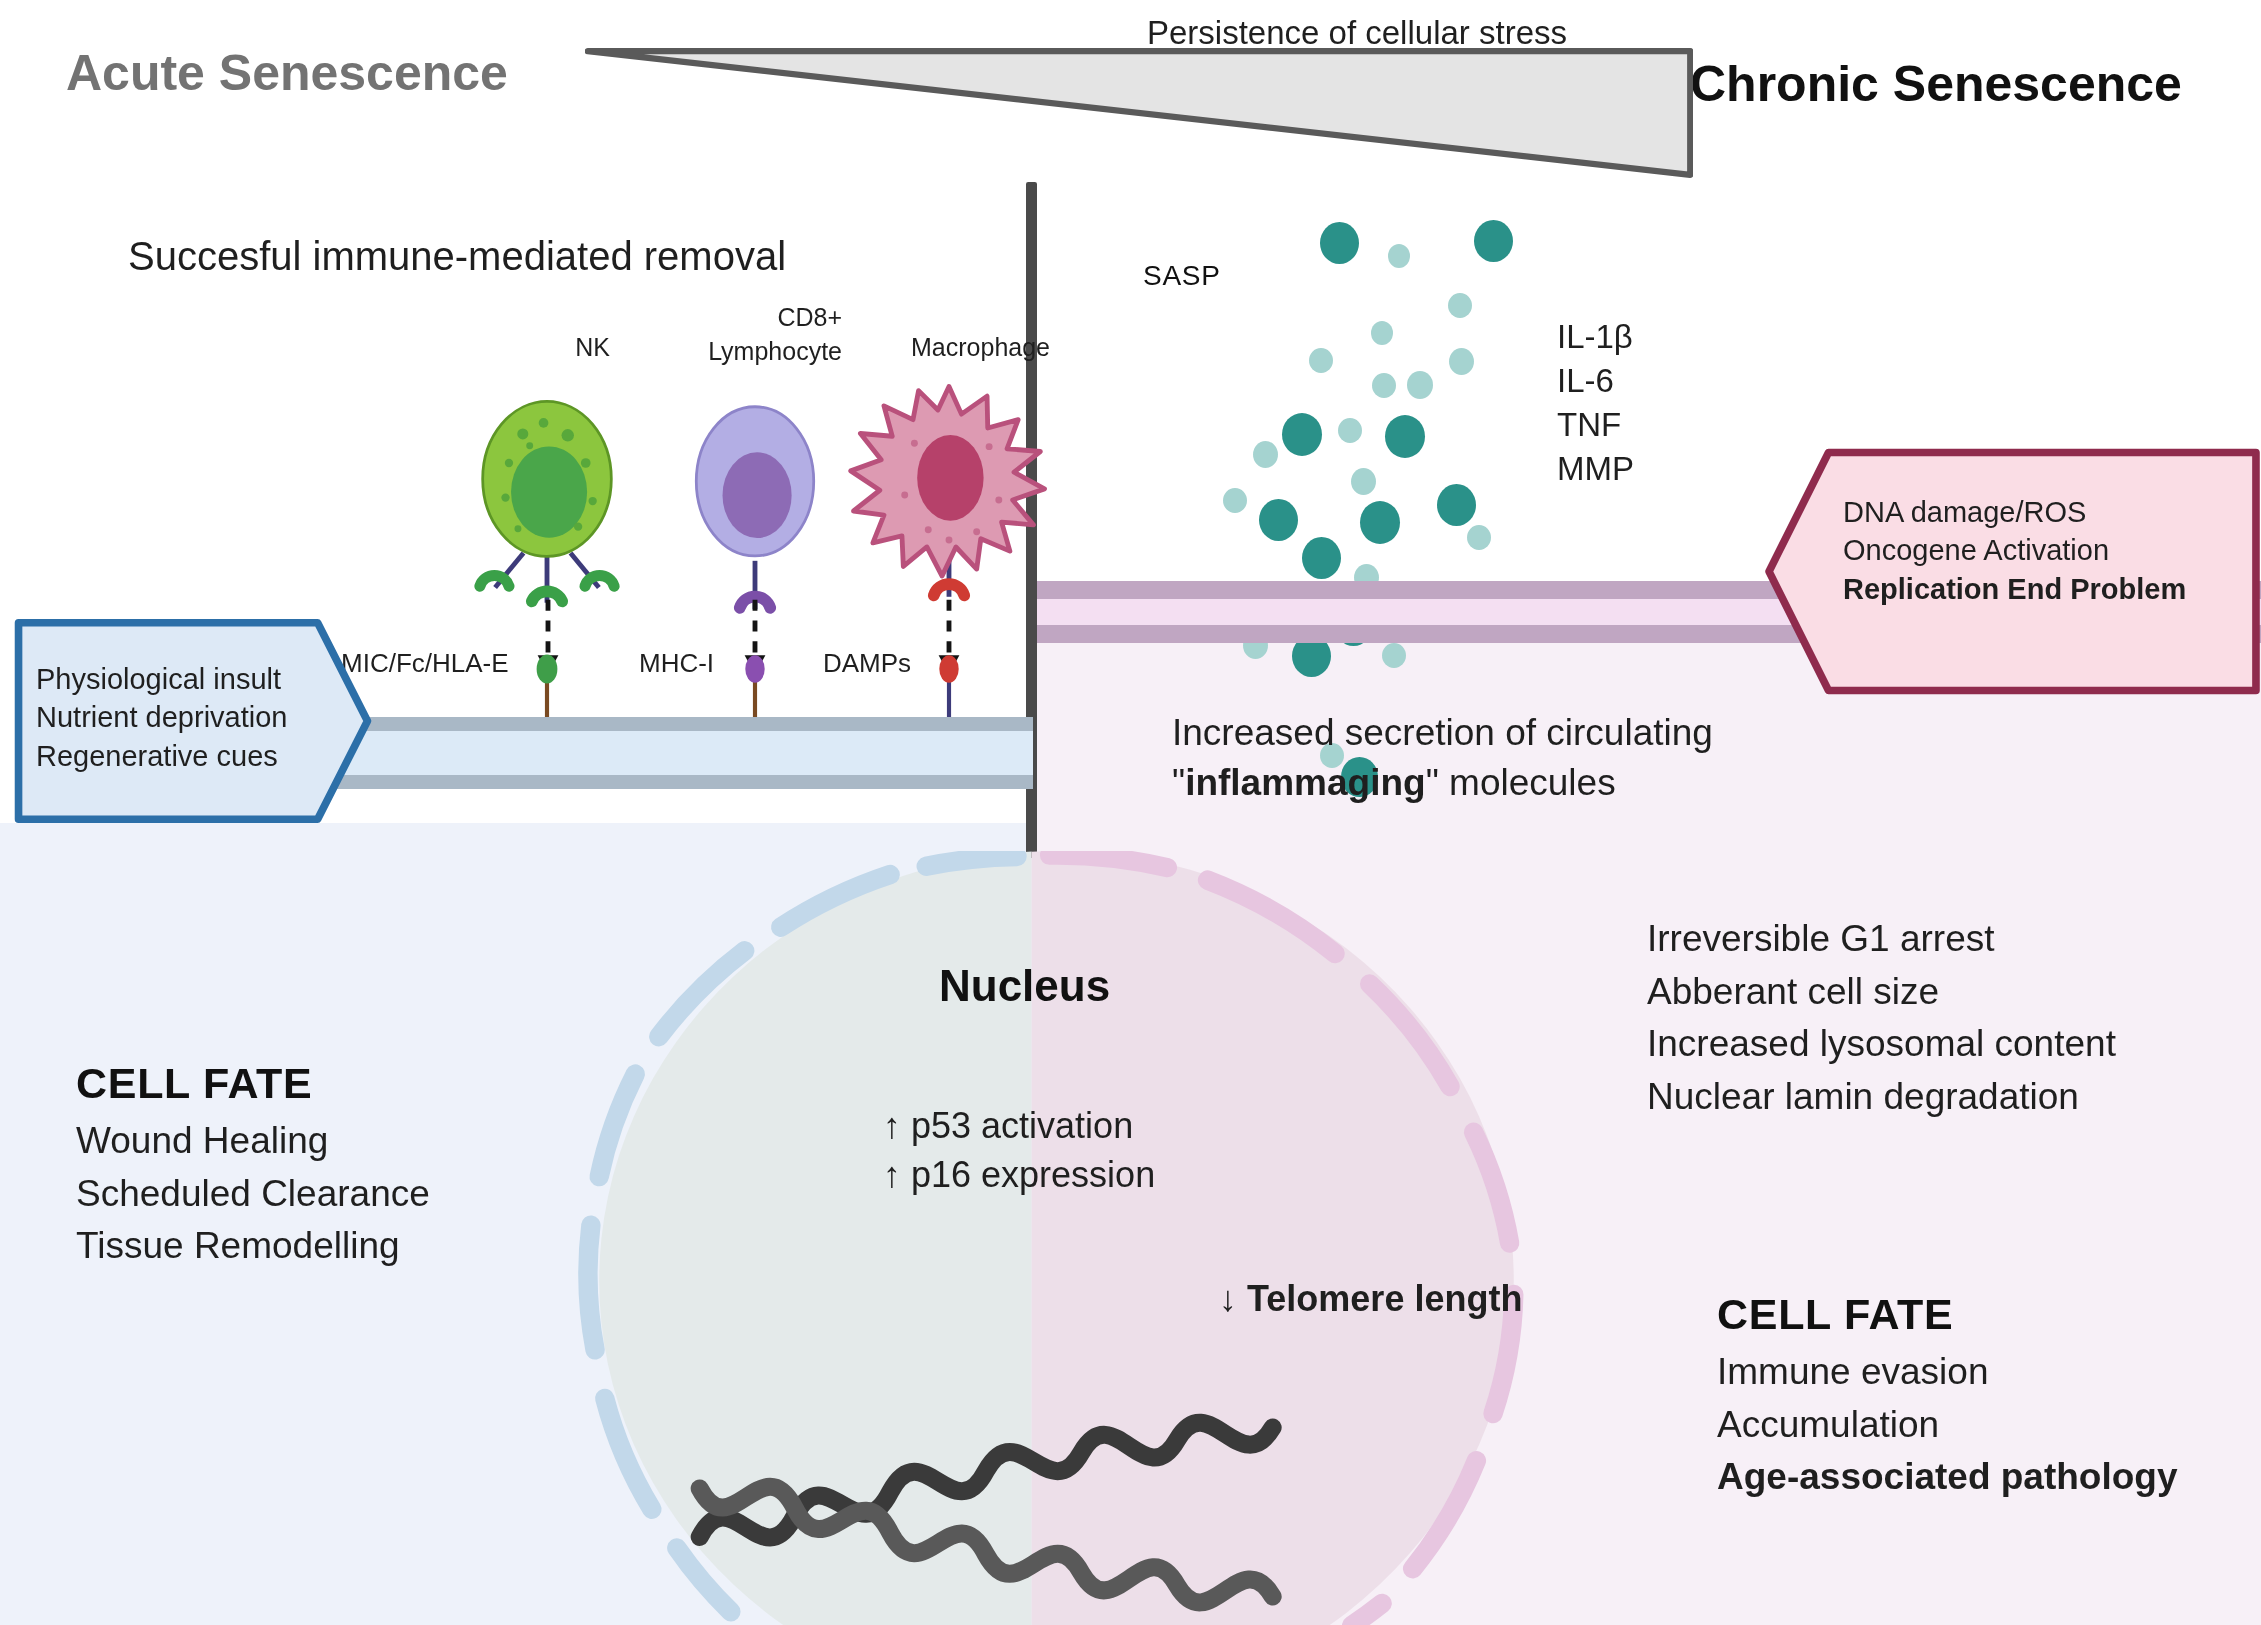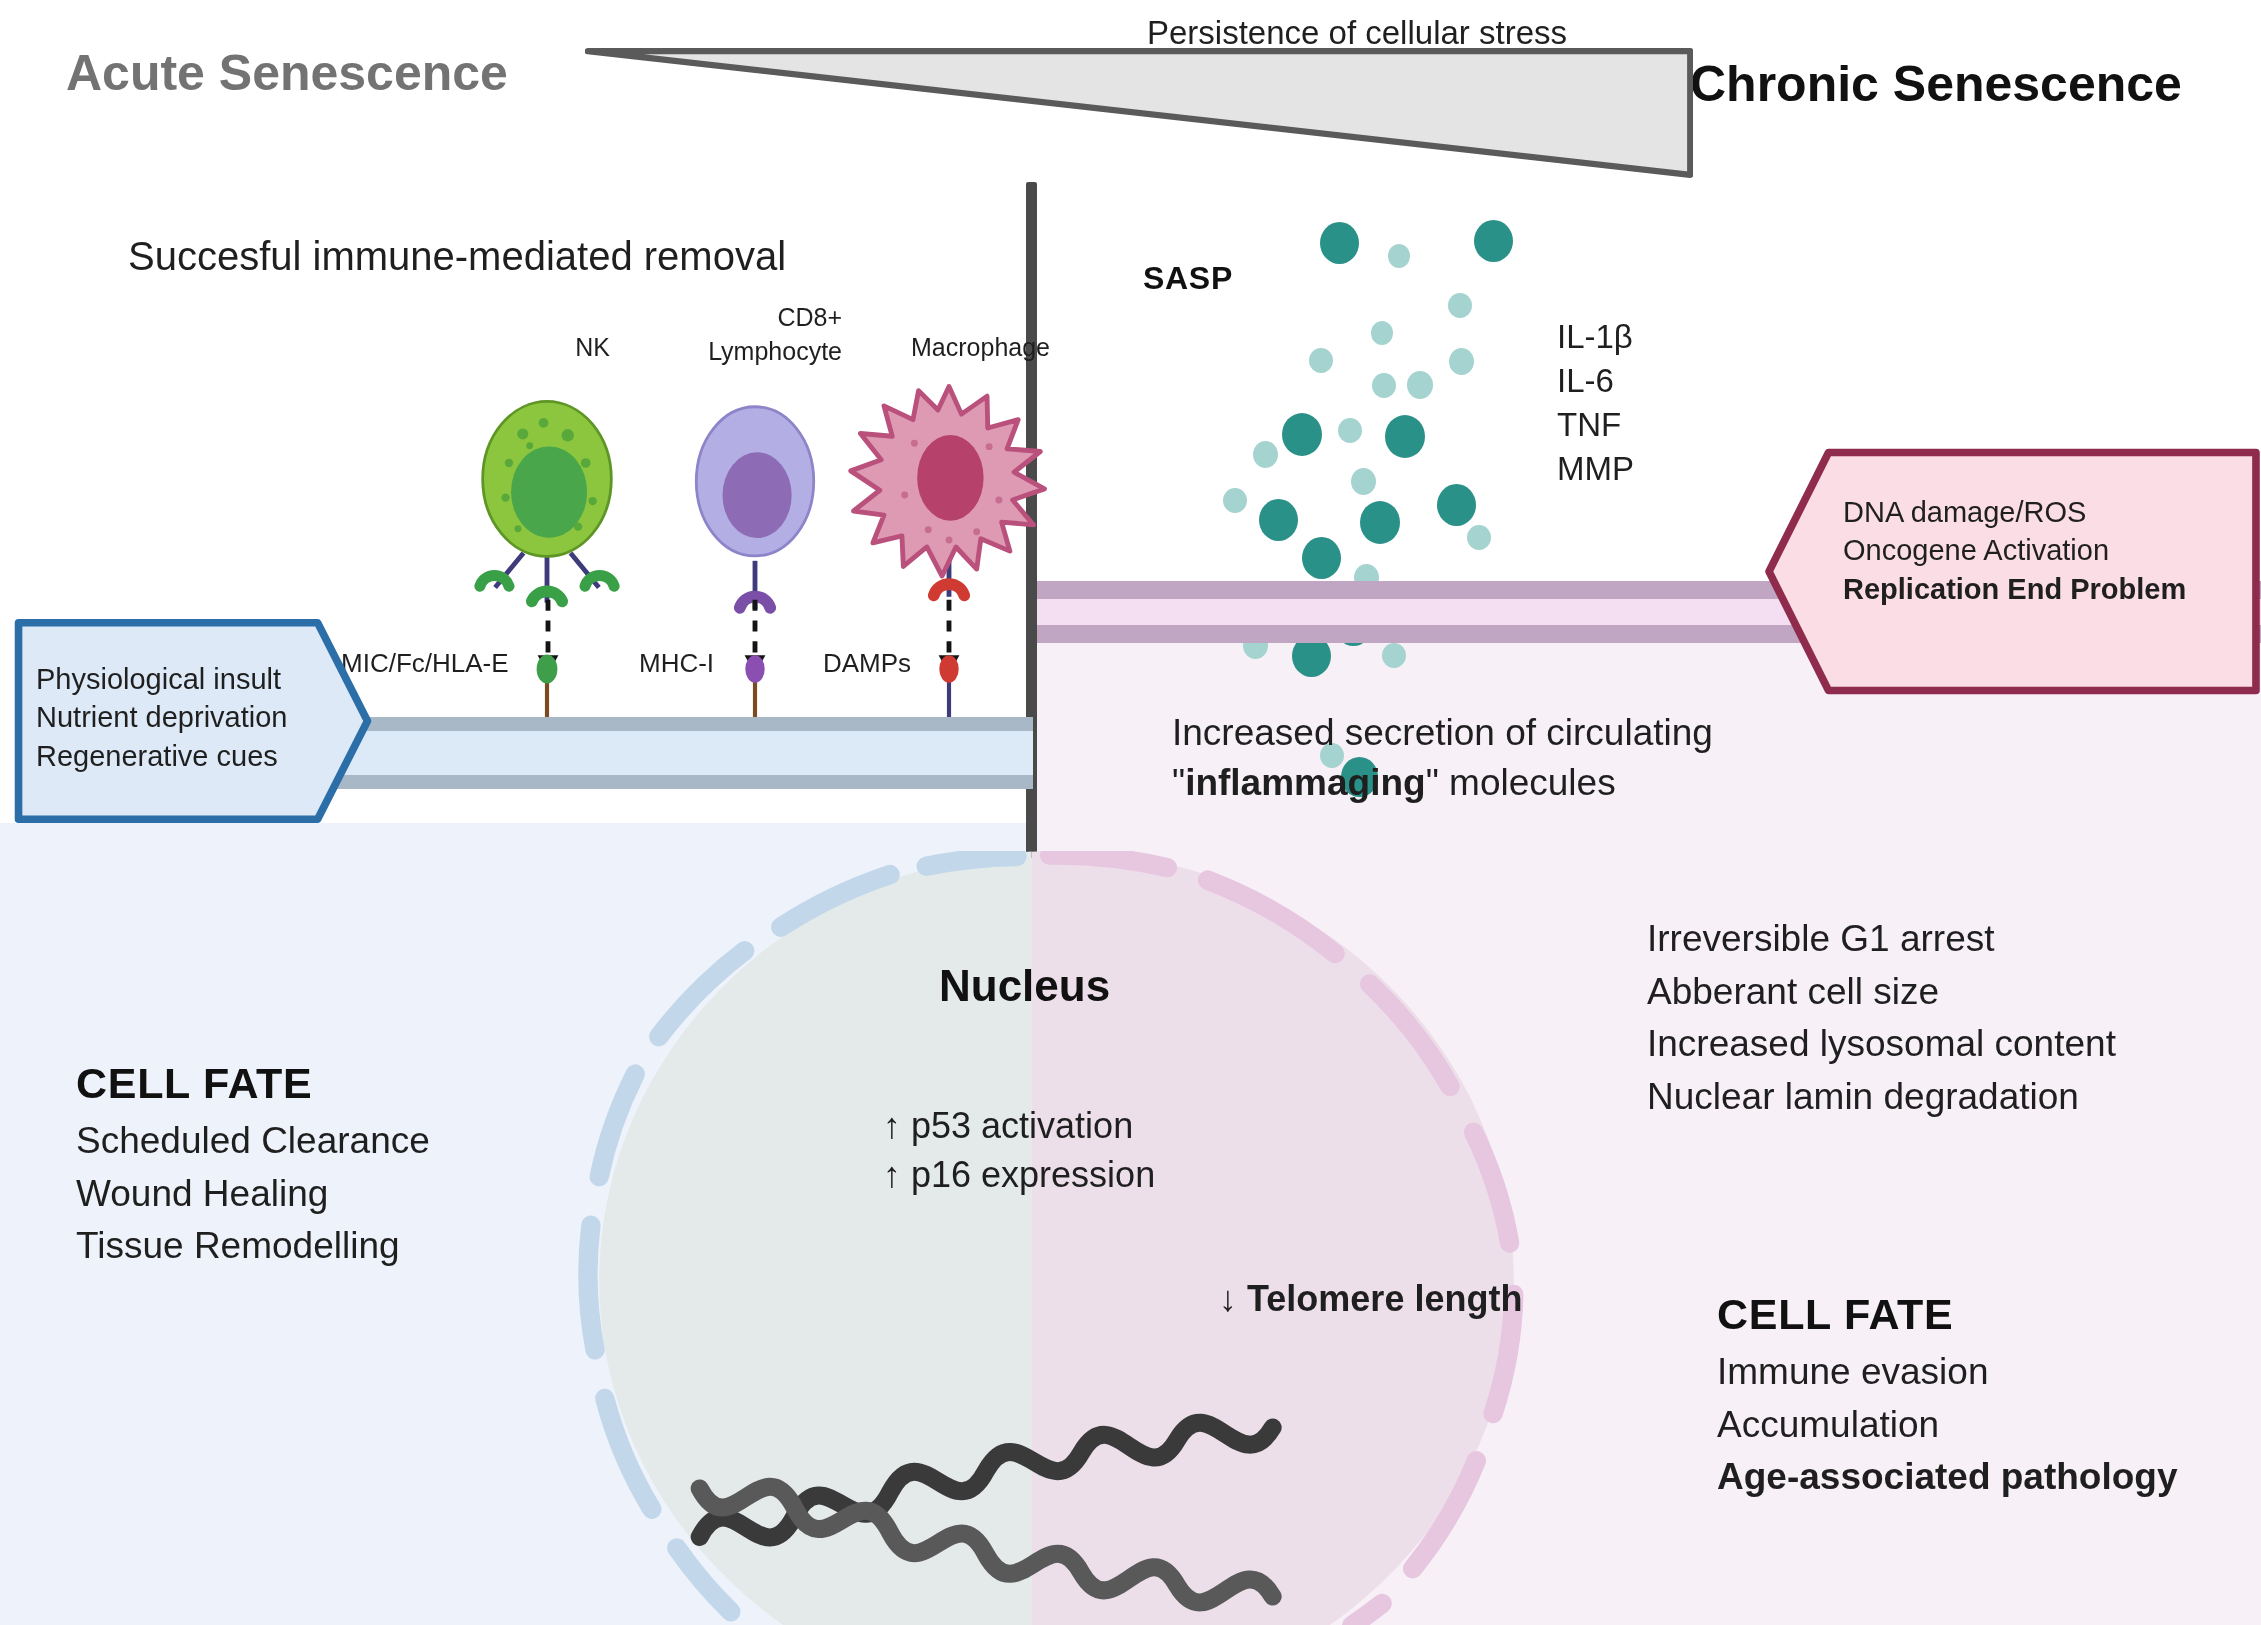--- a/index.html
+++ b/index.html
@@ -65,21 +65,21 @@
   .mem .band-mid{position:absolute;left:0;width:100%;}
   
   .hex{position:absolute;}
   .hex-text{
     position:absolute;font-size:29px;color:#1f1f1f;line-height:1.32;
     white-space:nowrap;
   }
   
   .sasp-title{
     position:absolute;left:1143px;top:260px;
-    font-size:32px;font-weight:bold;color:#111;letter-spacing:0.7px;
+    font-size:28px;font-weight:normal;color:#111;letter-spacing:0.7px;
   }
   .cyto-list{
     position:absolute;left:1557px;top:315px;
     font-size:33px;color:#1f1f1f;line-height:1.33;
   }
   .dot{position:absolute;border-radius:50%;}
   
   .inflam{
     position:absolute;left:1172px;top:708px;
     font-size:37px;color:#1f1f1f;line-height:1.35;
@@ -221,22 +221,22 @@
     <polygon points="8,8 440,8 512,150 440,292 8,292" fill="#dde9f6" stroke="#2c6fa8" stroke-width="11" stroke-linejoin="round"></polygon>
   </svg>
   <div class="hex-text" style="left:36px;top:660px;">
     <div>Physiological insult</div>
     <div>Nutrient deprivation</div>
     <div>Regenerative cues</div>
   </div>
 
   <div class="fate" style="left:76px;top:1059px;">
     <h3>CELL FATE</h3>
+    <div>Wound Healing</div>
     <div>Scheduled Clearance</div>
-    <div>Wound Healing</div>
     <div>Tissue Remodelling</div>
   </div>
 
   <div class="sasp-title">SASP</div>
   <div class="cyto-list">
     <div>IL-1β</div>
     <div>IL-6</div>
     <div>TNF</div>
     <div>MMP</div>
   </div>

